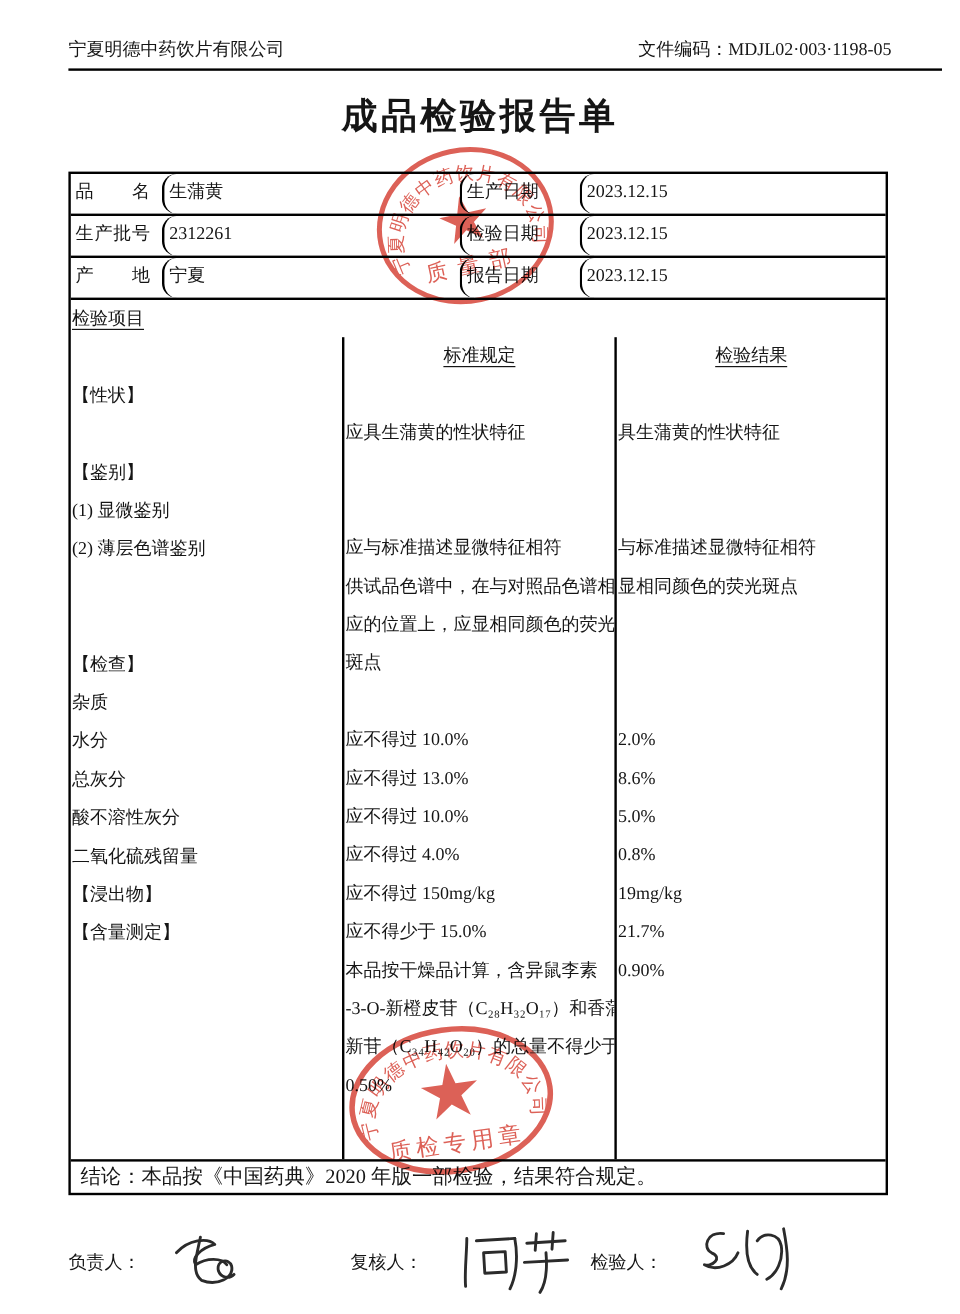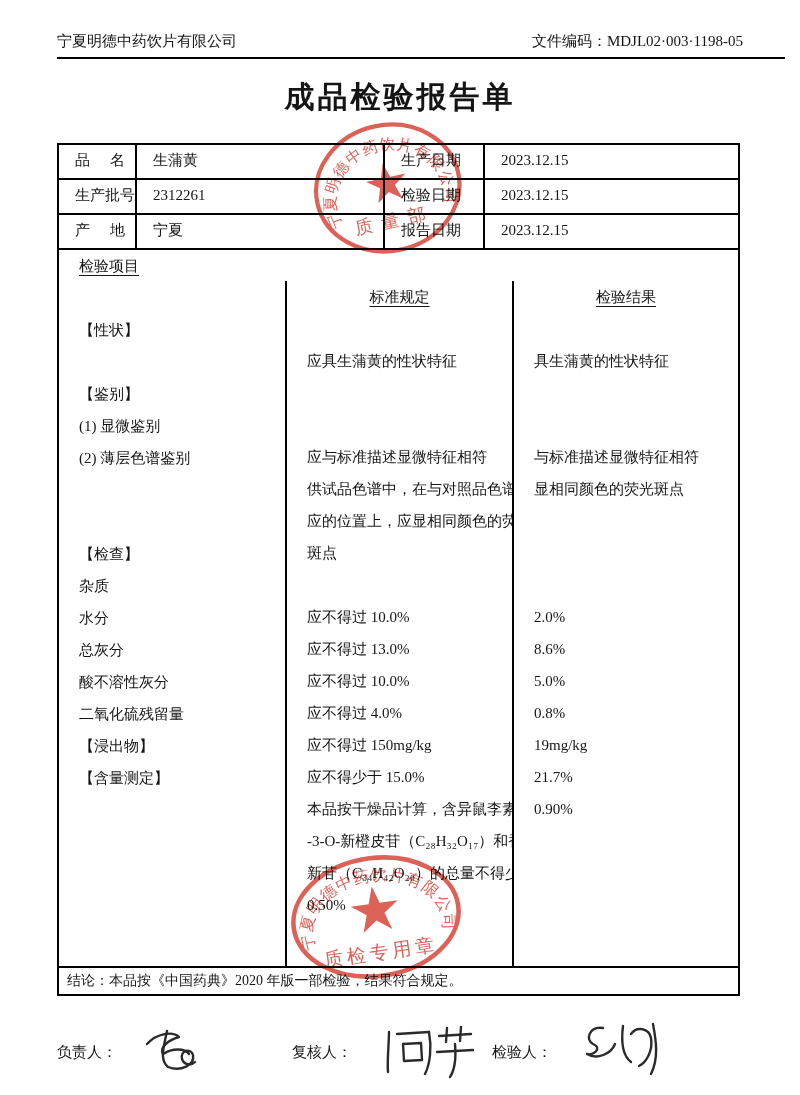--- a/index.html
+++ b/index.html
@@ -12,30 +12,30 @@
   .hdr-row{display:flex;justify-content:space-between;align-items:flex-end;
     padding:32px 57px 0 57px;font-size:15px;}
   .hdr-rule{border-top:2px solid #000;margin:6px 15px 0 57px;}
   .title{text-align:center;font-size:30px;font-weight:bold;letter-spacing:3px;margin-top:18px;}
   
   .doc{position:absolute;left:57px;top:143px;width:683px;box-sizing:border-box;
     border:2px solid #000;background:transparent;}
   .irow{display:grid;grid-template-columns:76px 248px 100px 1fr;height:33px;
     border-bottom:2px solid #000;}
   .irow4{display:grid;grid-template-columns:325px 1fr;height:33px;border-bottom:2px solid #000;}
-  .cell{display:block;line-height:31px;padding:0 4px 0 16px;white-space:nowrap;overflow:visible;}
+  .cell{display:block;line-height:31px;padding:0 4px 0 4px;white-space:nowrap;overflow:visible;border-radius:12px;}
   .cell.bl{border-left:2px solid #000;}
   .lab{text-align:justify;text-align-last:justify;padding-right:10px;}
   .main{display:grid;grid-template-columns:226px 227px 1fr;height:716px;}
   .mcol{overflow:hidden;}
   .mcol.bl{border-left:2px solid #000;margin-top:31px;}
-  .tline{height:32px;line-height:32px;padding-left:20px;white-space:pre;}
+  .tline{height:32px;line-height:32px;padding-left:1px;white-space:pre;}
   .tline.hdr{text-decoration:underline;text-underline-offset:4px;}
   .c2 .tline.hdr,.c3 .tline.hdr{text-align:center;padding-left:0;}
-  .concl{border-top:2px solid #000;height:26px;line-height:26px;padding-left:8px;font-size:14px;}
+  .concl{border-top:2px solid #000;height:26px;line-height:26px;padding-left:8px;font-size:17px;}
   
   .sigrow{position:absolute;left:57px;top:1026px;width:690px;height:66px;}
   .sig-label{position:absolute;top:17px;}
   .sig{position:absolute;}
   .sig path{fill:none;stroke:#2b2b2b;stroke-width:2.4;stroke-linecap:round;stroke-linejoin:round;}
   
   .stamp{position:absolute;mix-blend-mode:multiply;opacity:.88;}
   .stamp *{font-family:"Liberation Serif","DejaVu Serif",serif;}
 </style>
 </head>

